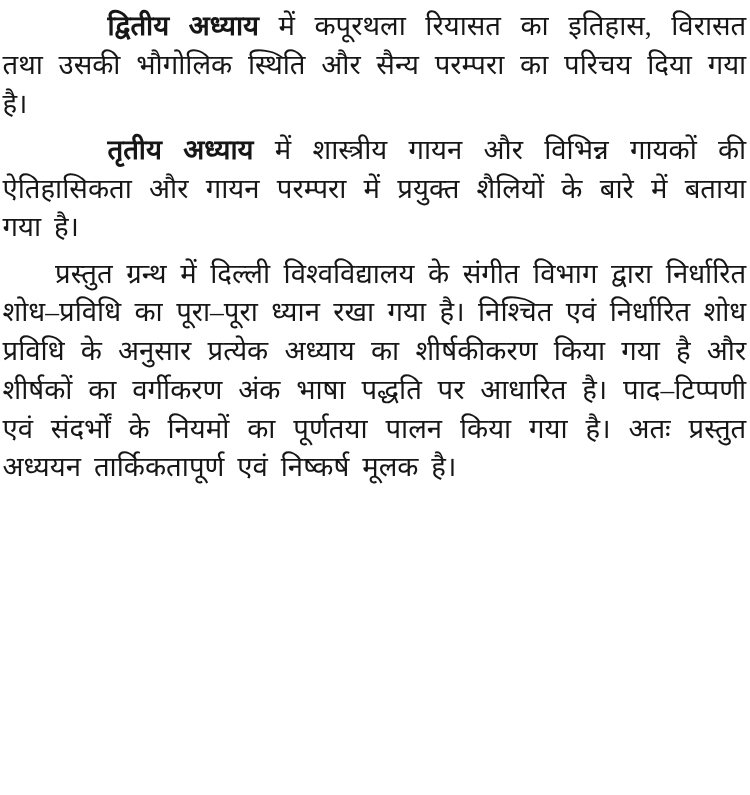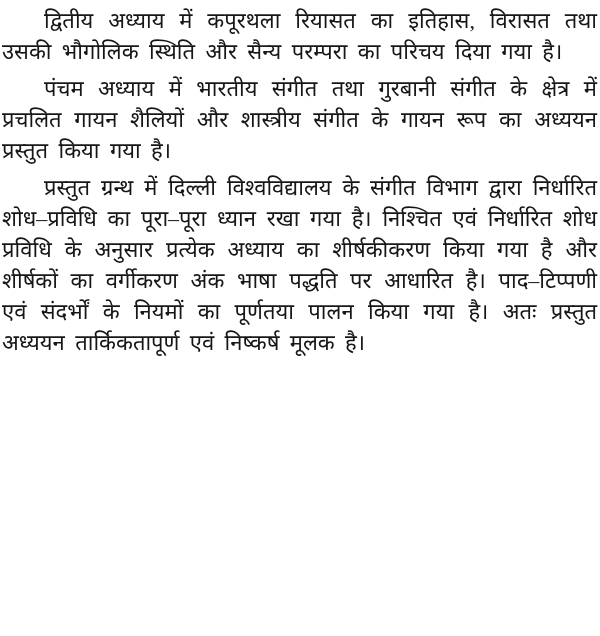--- a/index.html
+++ b/index.html
@@ -22,31 +22,32 @@
     line-height: 31px;
     color: #161616;
     text-align: justify;
     word-spacing: 0.22em;
   }
   .page p {
     margin: 0 0 6px 0;
     text-indent: 42px;
   }
   .page strong {
-    font-weight: normal;
+    font-weight: bold;
+    margin-left: 42px;
   }
 </style>
 </head>
 <body>
 
 <div class="page">
 
   <p><strong>द्वितीय अध्याय</strong><span> में कपूरथला रियासत का इतिहास, विरासत तथा उसकी भौगोलिक स्थिति और सैन्य परम्परा का परिचय दिया गया है।</span></p>
 
+  <p><strong>तृतीय अध्याय</strong><span> में शास्त्रीय गायन और विभिन्न गायकों की ऐतिहासिकता और गायन परम्परा में प्रयुक्त शैलियों के बारे में बताया गया है।</span></p>
 
 
-  <p><strong>पंचम अध्याय</strong><span> में भारतीय संगीत तथा गुरबानी संगीत के क्षेत्र में प्रचलित गायन शैलियों और शास्त्रीय संगीत के गायन रूप का अध्ययन प्रस्तुत किया गया है।</span></p>
 
 
 
   <p><span>प्रस्तुत ग्रन्थ में दिल्ली विश्वविद्यालय के संगीत विभाग द्वारा निर्धारित शोध–प्रविधि का पूरा–पूरा ध्यान रखा गया है। निश्चित एवं निर्धारित शोध प्रविधि के अनुसार प्रत्येक अध्याय का शीर्षकीकरण किया गया है और शीर्षकों का वर्गीकरण अंक भाषा पद्धति पर आधारित है। पाद–टिप्पणी एवं संदर्भों के नियमों का पूर्णतया पालन किया गया है। अतः प्रस्तुत अध्ययन तार्किकतापूर्ण एवं निष्कर्ष मूलक है।</span></p>
 
 </div>
 
 </body></html>

